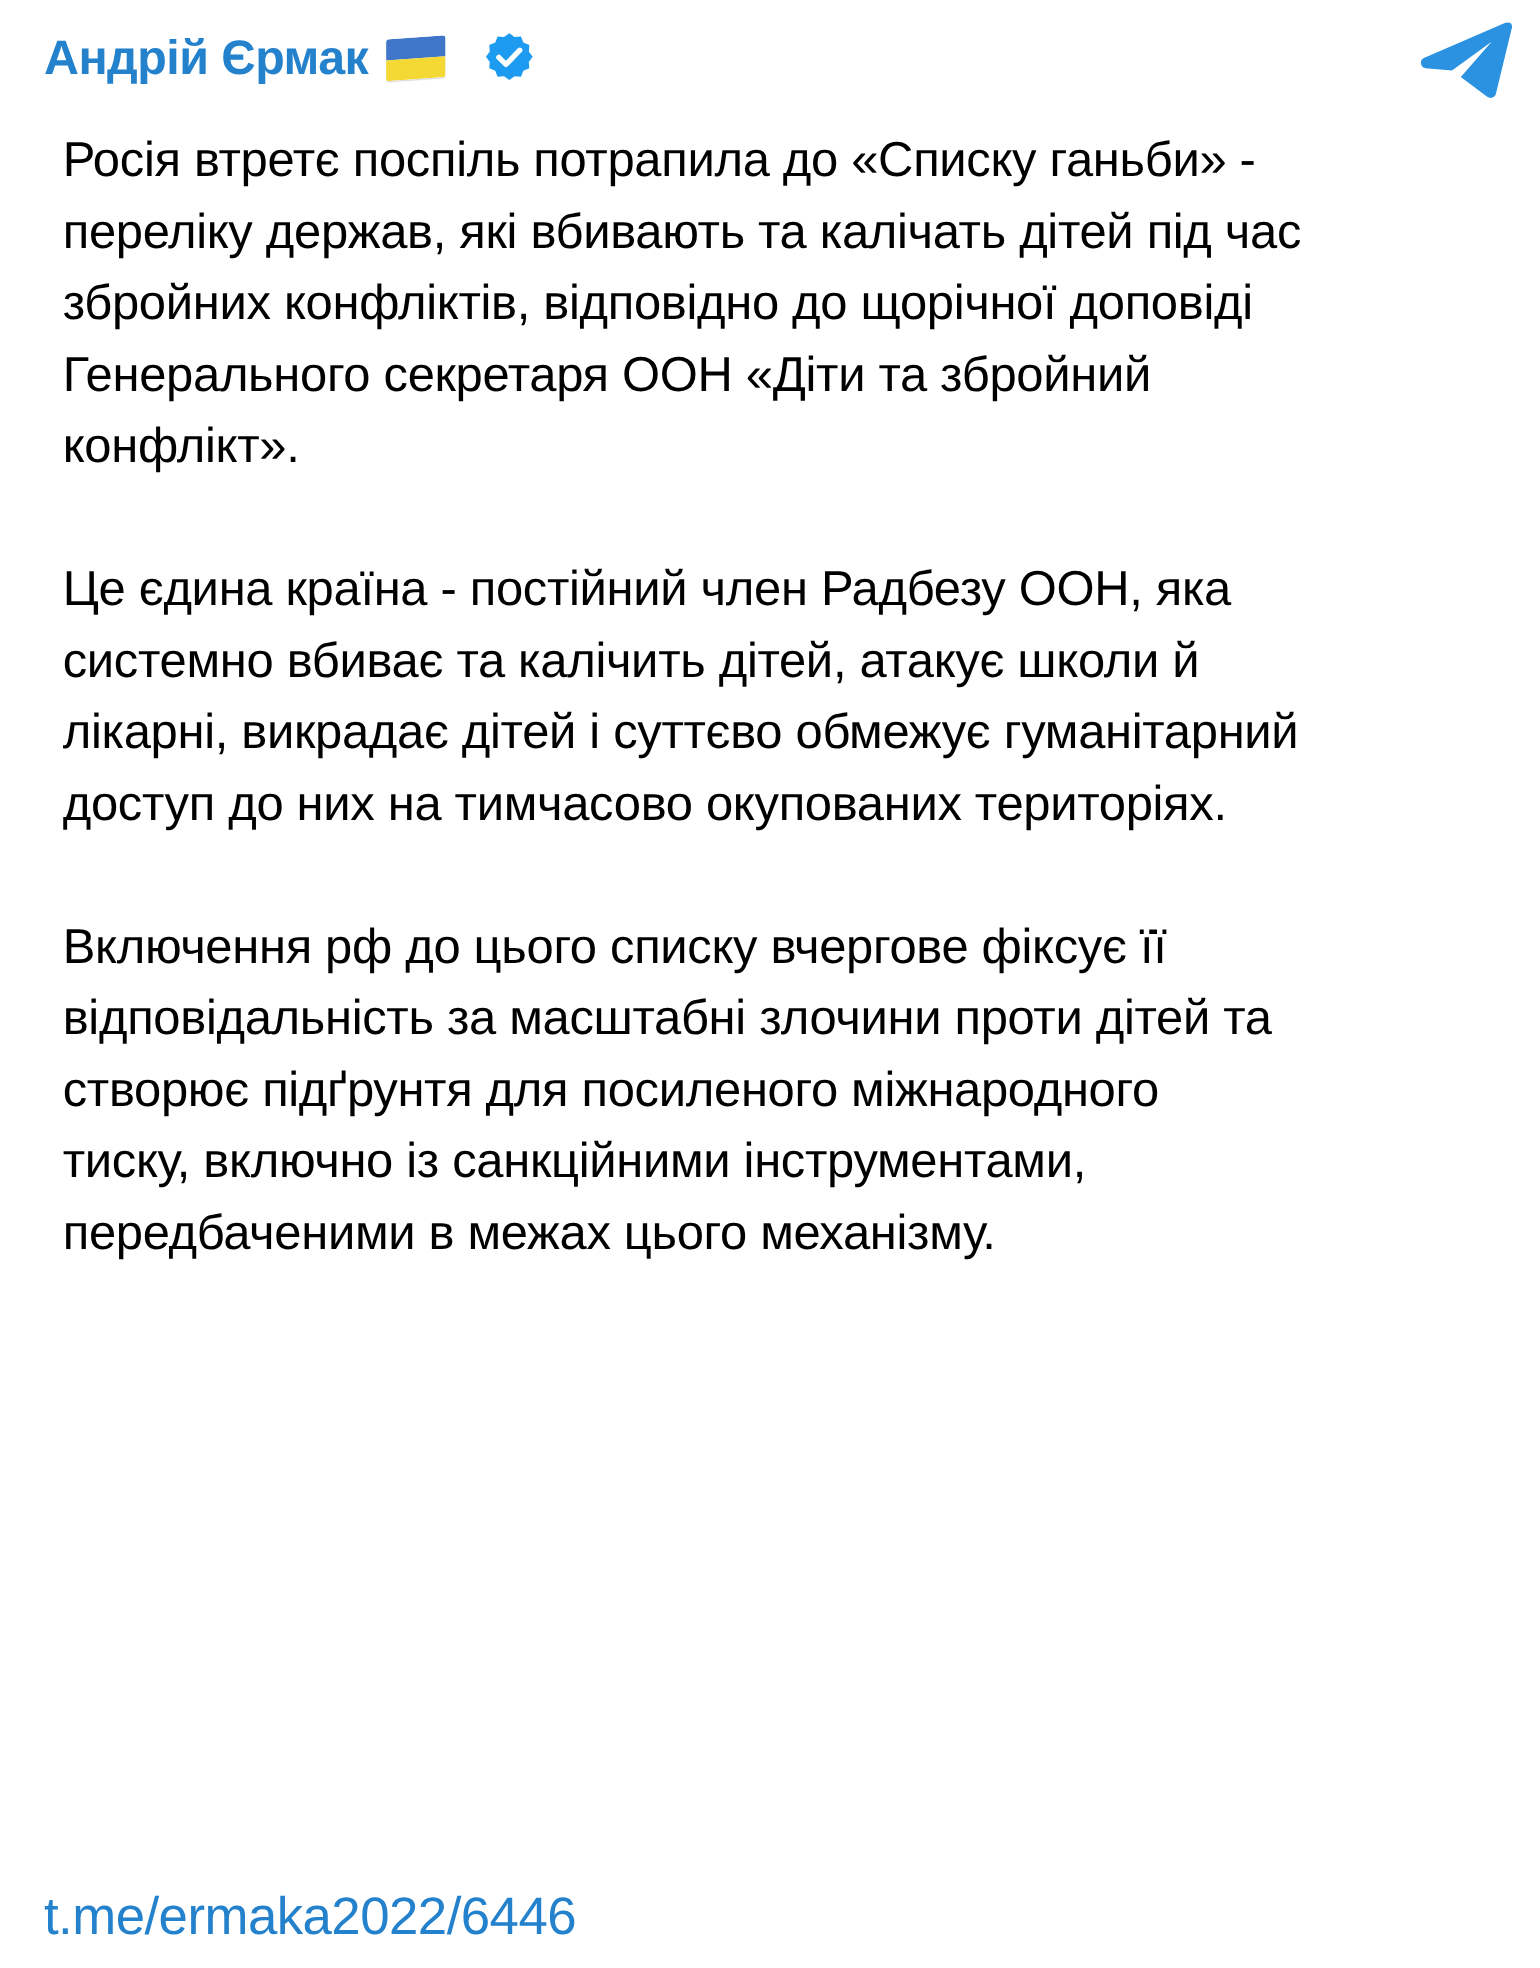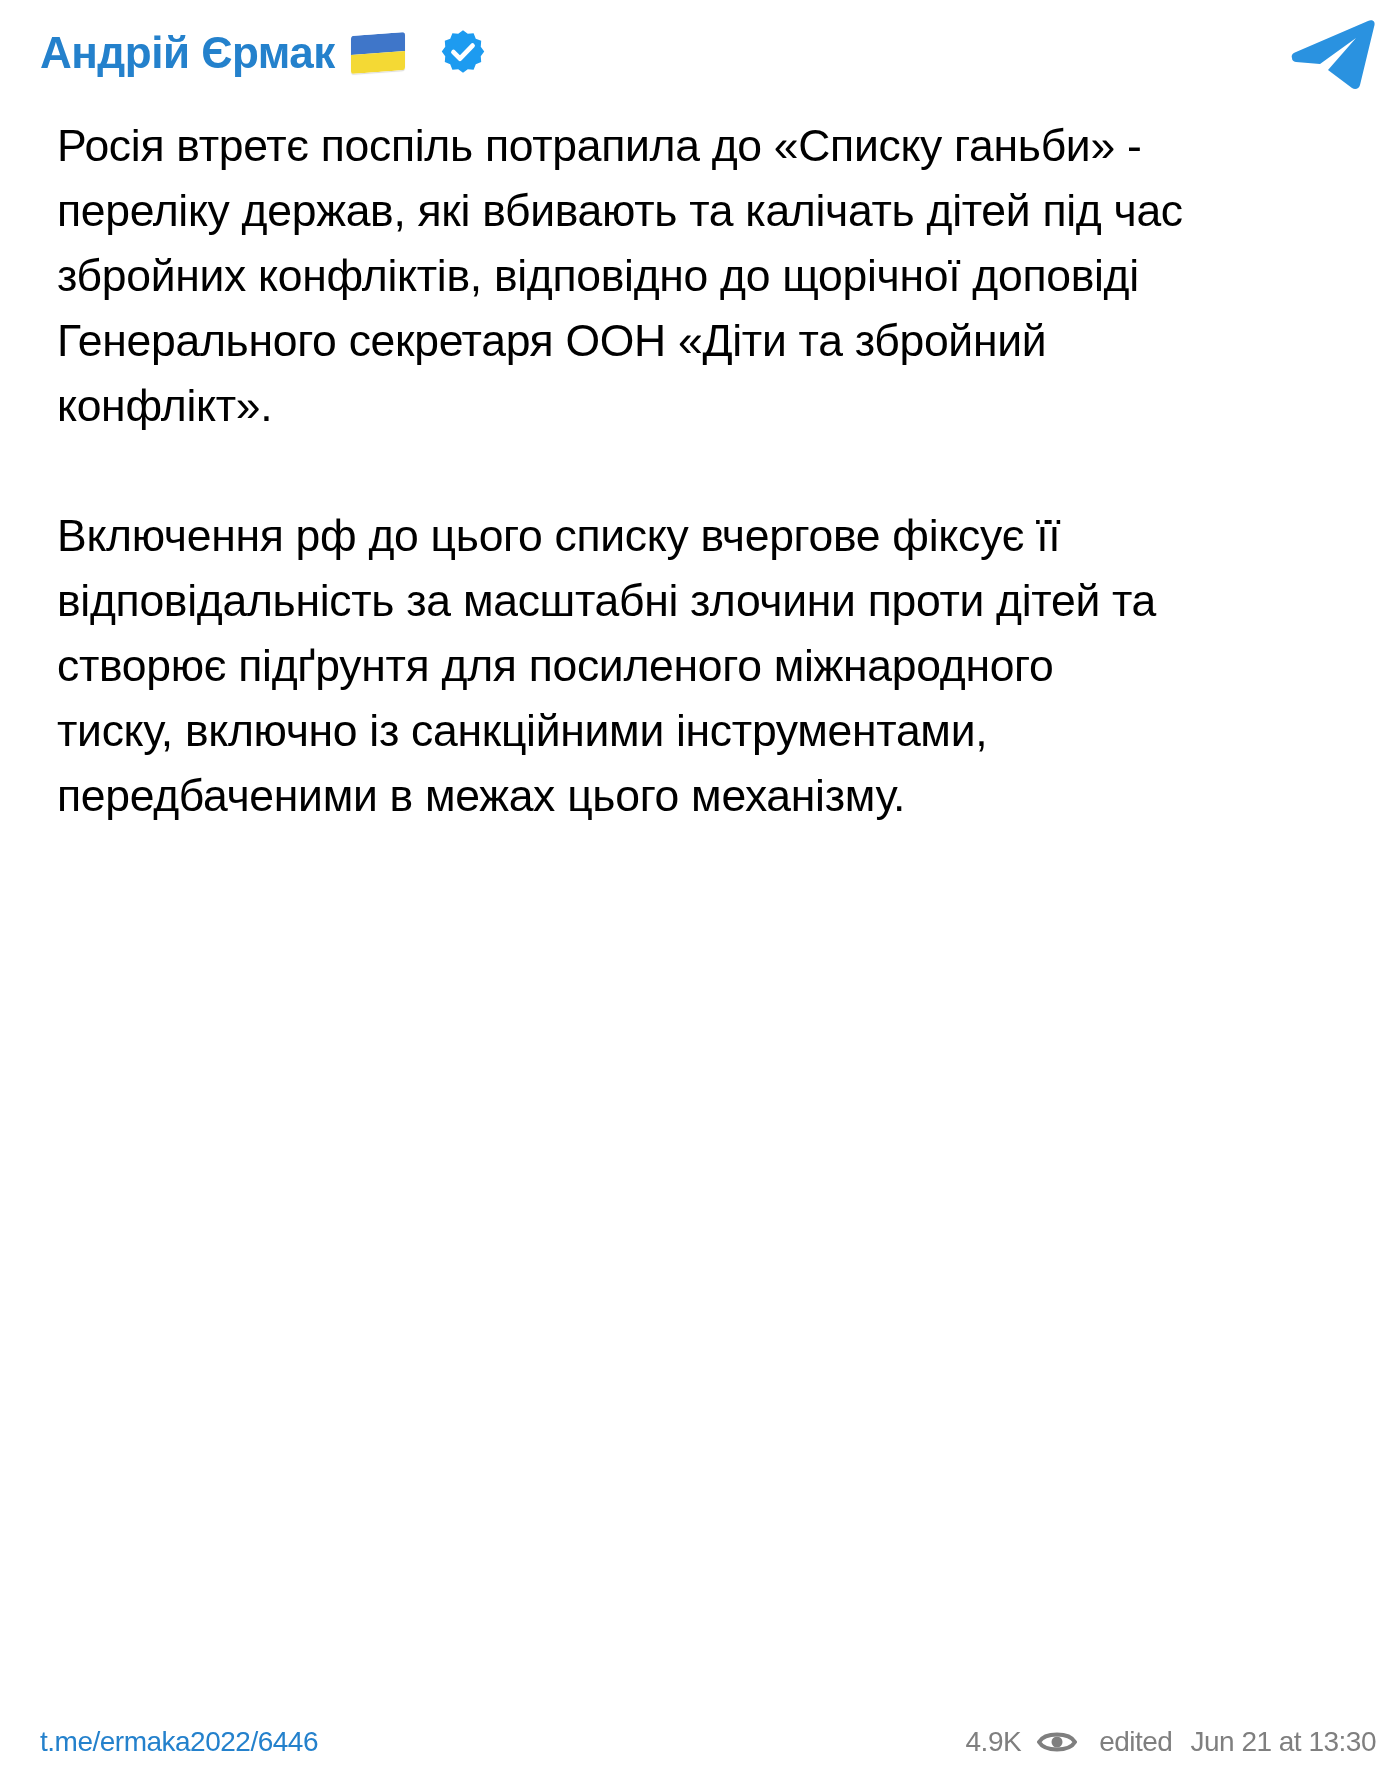--- a/index.html
+++ b/index.html
@@ -84,21 +84,21 @@
   }
   .footer {
     position: absolute;
     left: 40px;
     right: 24px;
     top: 1712px;
     height: 60px;
     display: flex;
     align-items: center;
     justify-content: space-between;
-    font-size: 28px;
+    font-size: 48px;
   }
   .post-link {
     color: #2481cc;
     text-decoration: none;
     letter-spacing: -0.5px;
   }
   .meta {
     display: flex;
     align-items: center;
     color: #7f7f7f;
@@ -131,33 +131,28 @@
   <svg class="tg-icon" viewBox="0 0 86 72">
     <path fill="#2a92e0" d="M2 40 C 1 37, 3 35, 6 34 L 78 3 C 83 1, 86 4, 84 9 L 70 67 C 69 71, 65 72, 62 70 L 38 52 L 66 20 L 30 46 L 6 44 C 3 43.5, 2 42, 2 40 Z"></path>
   </svg>
 
   <div class="body-text">
     <p class="para">Росія втретє поспіль потрапила до «Списку ганьби» -
 переліку держав, які вбивають та калічать дітей під час
 збройних конфліктів, відповідно до щорічної доповіді
 Генерального секретаря ООН «Діти та збройний
 конфлікт».</p>
+    <p class="para">Це єдина країна - постійний член Радбезу ООН, яка
+системно вбиває та калічить дітей, атакує школи й
+лікарні, викрадає дітей і суттєво обмежує гуманітарний
+доступ до них на тимчасово окупованих територіях.</p>
     <p class="para">Включення рф до цього списку вчергове фіксує її
 відповідальність за масштабні злочини проти дітей та
 створює підґрунтя для посиленого міжнародного
 тиску, включно із санкційними інструментами,
 передбаченими в межах цього механізму.</p>
   </div>
 
   <div class="footer">
     <a class="post-link">t.me/ermaka2022/6446</a>
-    <div class="meta">
-      <span>4.9K</span>
-      <svg class="eye-icon" viewBox="0 0 40 26">
-        <path d="M2 13 C 8 3, 32 3, 38 13 C 32 23, 8 23, 2 13 Z" fill="none" stroke="#7f7f7f" stroke-width="4"></path>
-        <circle cx="20" cy="13" r="5.5" fill="#7f7f7f"></circle>
-      </svg>
-      <span class="edited">edited</span>
-      <span>Jun 21 at 13:30</span>
-    </div>
   </div>
 
 </div>
 
 </body></html>

